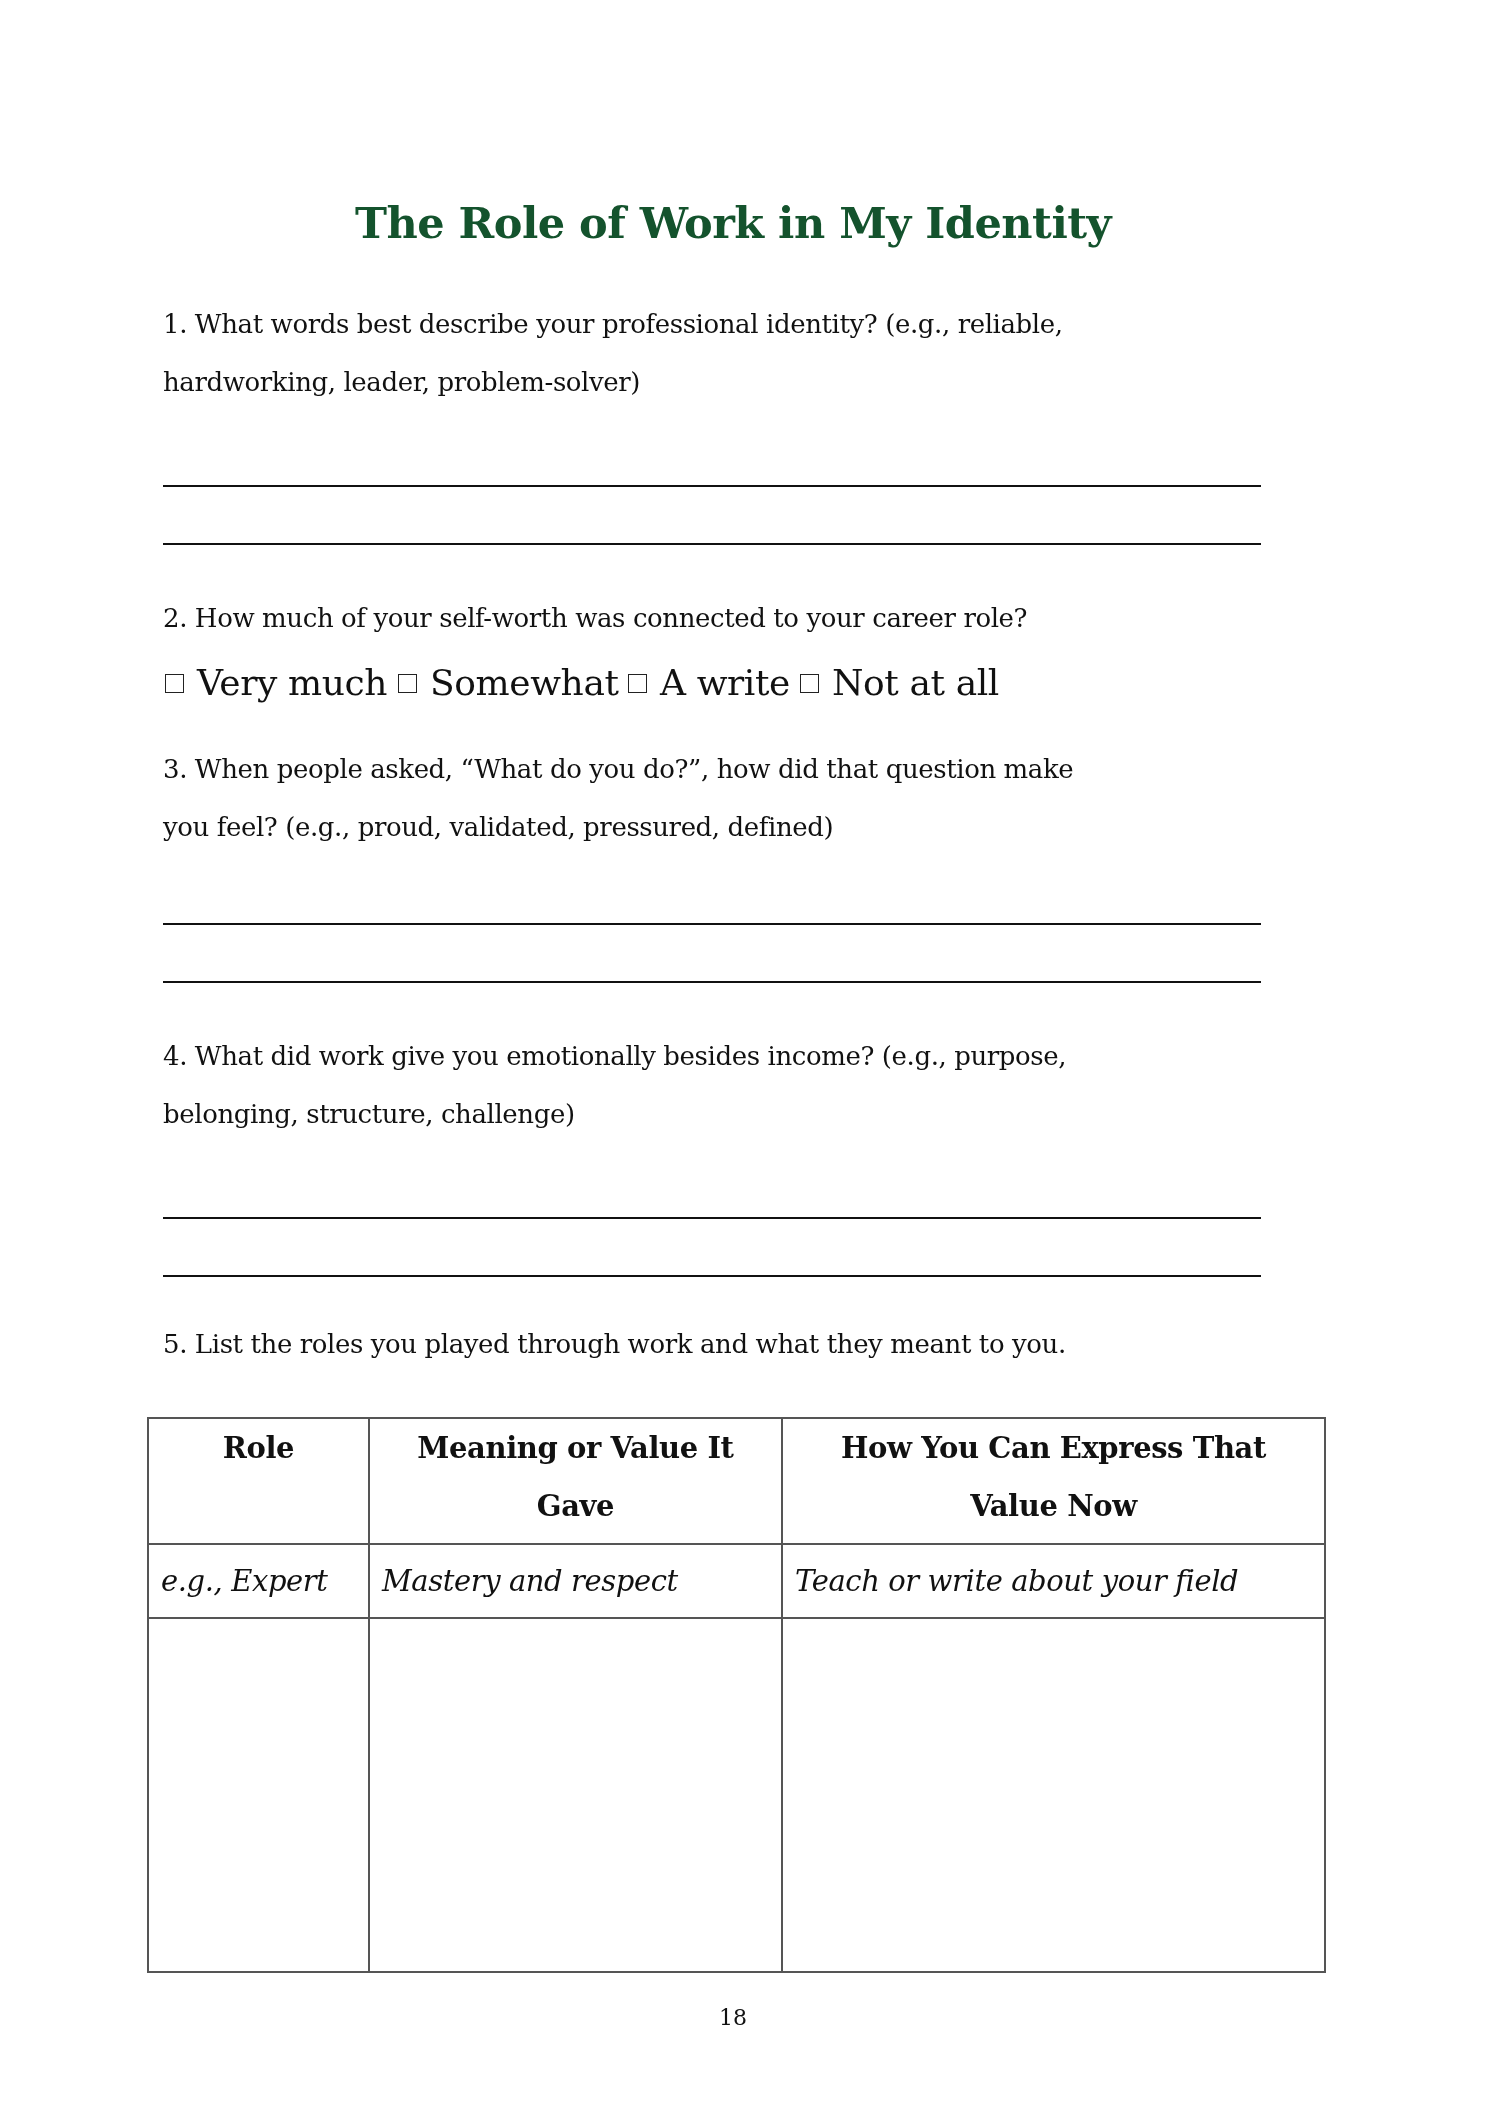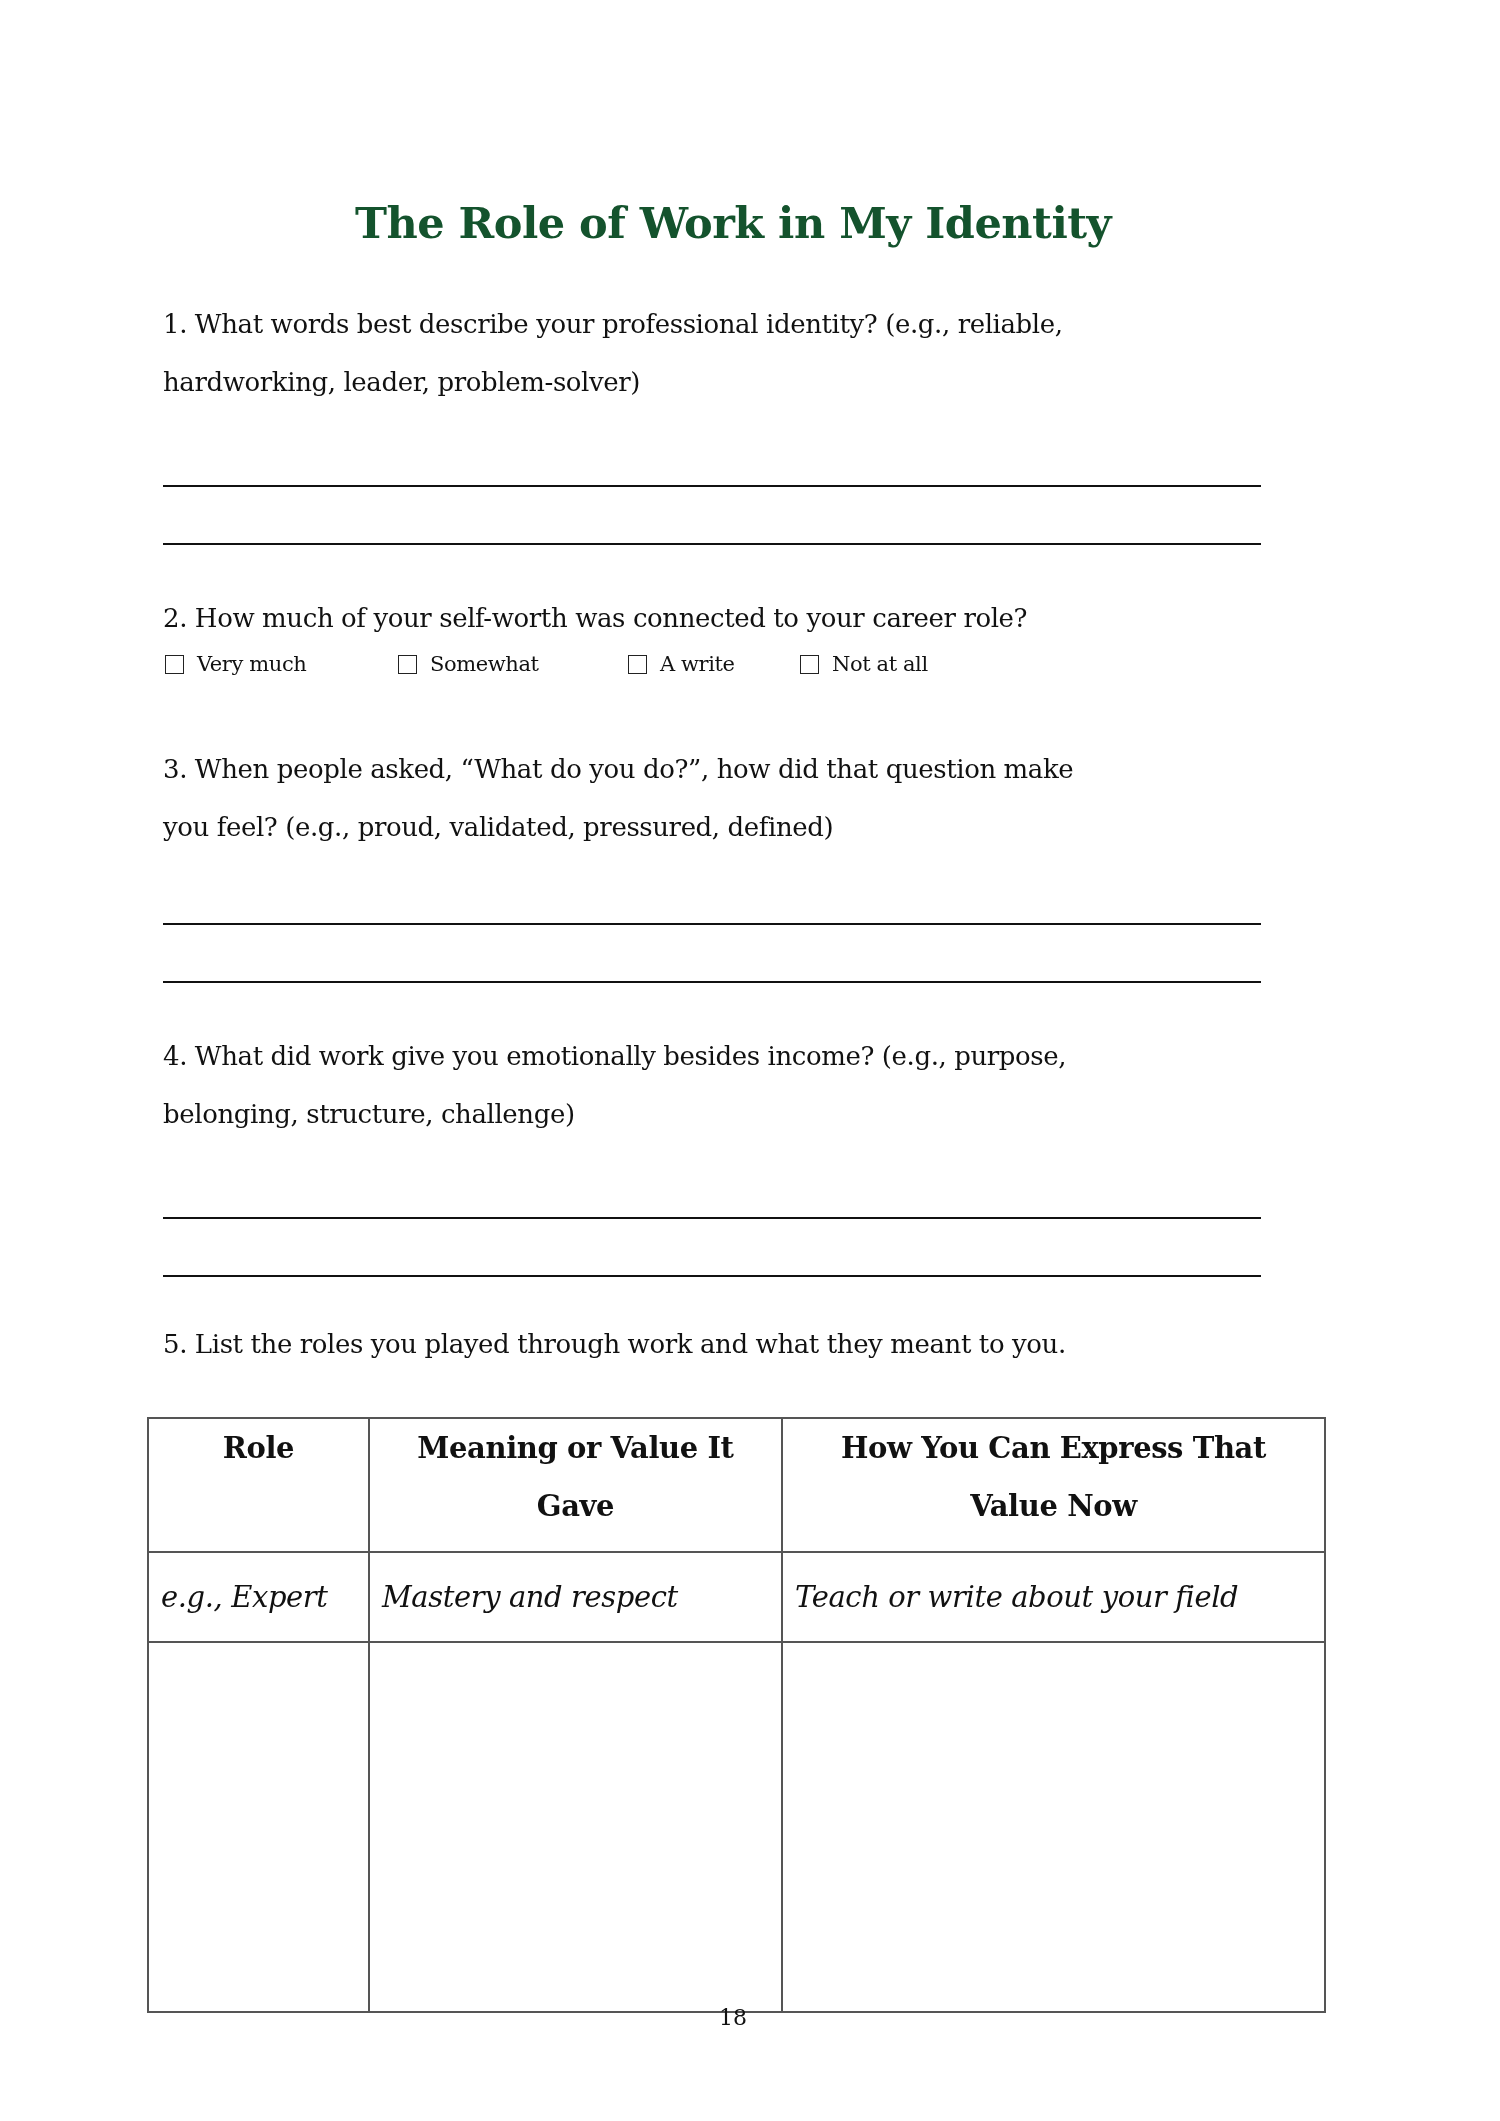--- a/index.html
+++ b/index.html
@@ -4,24 +4,24 @@
 <style>
   html, body { margin:0; padding:0; background:#ffffff; }
   body { width:1500px; height:2121px; position:relative; overflow:hidden;
          font-family:"DejaVu Serif", "Liberation Serif", serif; color:#111111; }
   .abs { position:absolute; white-space:nowrap; }
   .title { left:0; width:1466px; text-align:center; top:195px;
            font-family:"DejaVu Serif", serif; font-weight:bold; font-size:43px;
            color:#14532d; line-height:56px; letter-spacing:-0.5px; }
   .q { left:163px; font-size:26px; line-height:40px; letter-spacing:-0.4px; }
   .rule { position:absolute; left:163px; width:1098px; height:0; border-top:2px solid #111; }
-  .opt { position:absolute; top:644px; font-size:21px; line-height:40px; letter-spacing:-0.4px; display:flex; align-items:center; }
+  .opt { position:absolute; top:663px; font-size:36px; line-height:40px; letter-spacing:-0.4px; display:flex; align-items:center; }
   .box { display:inline-block; width:19px; height:19px; border:1.6px solid #222; margin-right:13px; box-sizing:border-box; }
   table.roles { position:absolute; left:147px; top:1417px; width:1177px; border-collapse:collapse; table-layout:fixed; }
-  table.roles td, table.roles th { border:2px solid #555; padding:16px 12px; vertical-align:top; }
+  table.roles td, table.roles th { border:2px solid #555; padding:8px 12px; vertical-align:top; }
   table.roles th { font-weight:bold; font-size:29px; line-height:58px; text-align:center; height:114px; letter-spacing:-0.4px; padding-top:0; }
   table.roles td.ex { font-style:italic; font-size:29px; line-height:56px; height:56px; letter-spacing:-0.4px;margin-top:27px; }
   table.roles td.blank { height:336px; }
   .pnum { left:0; width:1466px; text-align:center; top:2004px; font-size:22px; line-height:28px; }
 </style>
 </head>
 <body>
 
 <div class="abs title">The Role of Work in My Identity</div>
 

